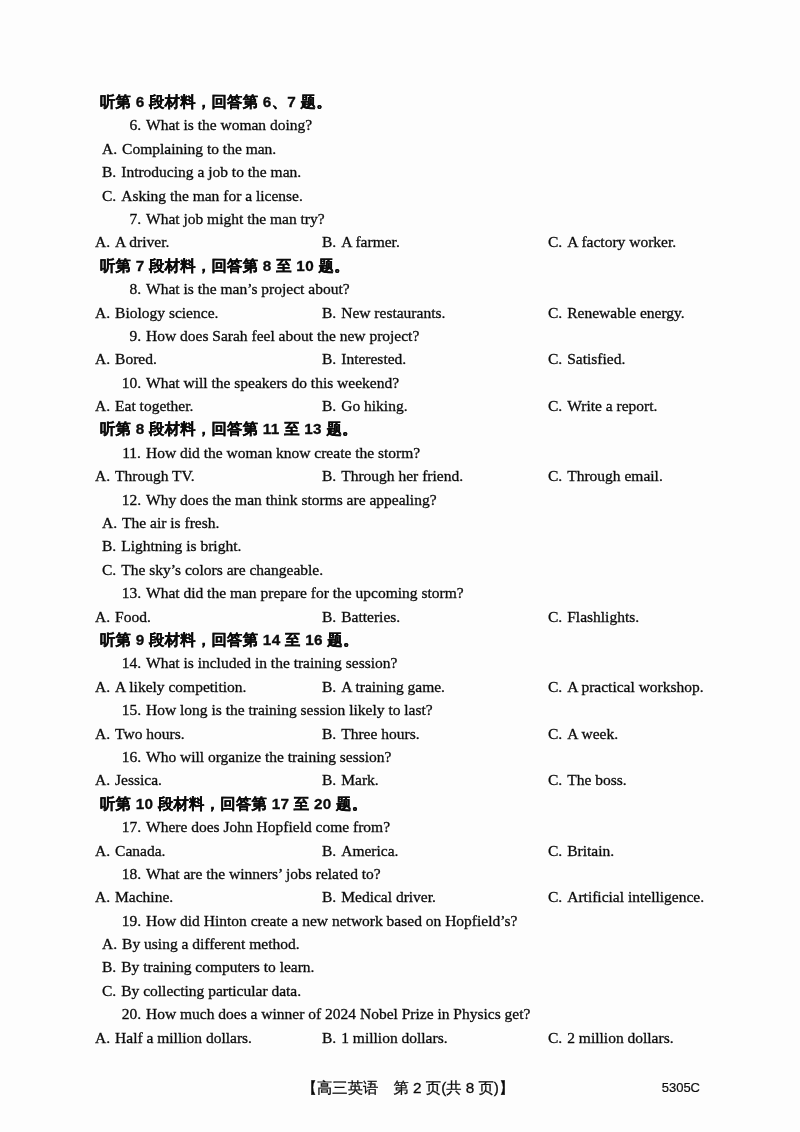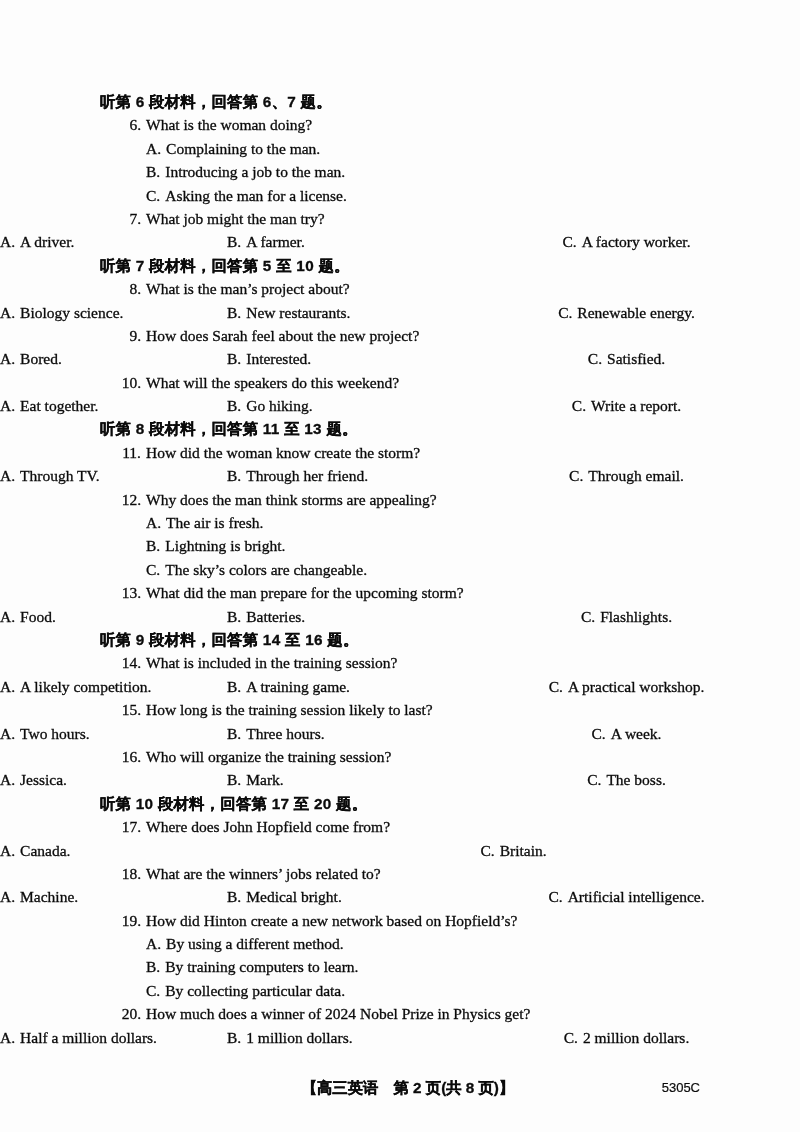--- a/index.html
+++ b/index.html
@@ -41,44 +41,44 @@
     margin-left: 39px;
   }
   .q-num {
     display: inline-block;
     min-width: 24px;
     text-align: right;
     margin-right: 5px;
   }
   .opts-row {
     display: flex;
+    padding-left: 95px;
   }
   .opt-a { width: 227px; }
   .opt-b { width: 226px; }
-  .opt-c { flex: 1; text-align: center; }
+  .opt-c { flex: 1; }
   .opt-stacked {
     padding-left: 102px;
-    margin-left: 44px;
   }
   .opt-letter {
     margin-right: 5px;
   }
   .footer {
     position: absolute;
     top: 1076px;
     left: 0;
     right: 0;
     height: 24px;
     line-height: 24px;
   }
   .footer-center {
     text-align: center;
     padding-left: 16px;
     font-family: "Liberation Sans", "DejaVu Sans", sans-serif;
-    font-weight: 700;
+    font-weight: 400;
     font-size: 15.3px;
   }
   .footer-code {
     position: absolute;
     right: 100px;
     top: 0;
     font-family: "Liberation Sans", "DejaVu Sans", sans-serif;
     font-weight: 400;
     font-size: 13px;
     -webkit-text-stroke: 0.2px currentColor;
@@ -92,21 +92,21 @@
     <div class="line question"><span class="q-num">6.</span><span class="q-text">What is the woman doing?</span></div>
     <div class="line opt-stacked"><span class="opt-letter">A.</span><span class="opt-text">Complaining to the man.</span></div>
     <div class="line opt-stacked"><span class="opt-letter">B.</span><span class="opt-text">Introducing a job to the man.</span></div>
     <div class="line opt-stacked"><span class="opt-letter">C.</span><span class="opt-text">Asking the man for a license.</span></div>
     <div class="line question"><span class="q-num">7.</span><span class="q-text">What job might the man try?</span></div>
     <div class="line opts-row">
       <span class="opt-cell opt-a"><span class="opt-letter">A.</span><span class="opt-text">A driver.</span></span>
       <span class="opt-cell opt-b"><span class="opt-letter">B.</span><span class="opt-text">A farmer.</span></span>
       <span class="opt-cell opt-c"><span class="opt-letter">C.</span><span class="opt-text">A factory worker.</span></span>
     </div>
-    <div class="line section-header">听第 7 段材料，回答第 5 至 10 题。</div>
+    <div class="line section-header">听第 7 段材料，回答第 8 至 10 题。</div>
     <div class="line question"><span class="q-num">8.</span><span class="q-text">What is the man’s project about?</span></div>
     <div class="line opts-row">
       <span class="opt-cell opt-a"><span class="opt-letter">A.</span><span class="opt-text">Biology science.</span></span>
       <span class="opt-cell opt-b"><span class="opt-letter">B.</span><span class="opt-text">New restaurants.</span></span>
       <span class="opt-cell opt-c"><span class="opt-letter">C.</span><span class="opt-text">Renewable energy.</span></span>
     </div>
     <div class="line question"><span class="q-num">9.</span><span class="q-text">How does Sarah feel about the new project?</span></div>
     <div class="line opts-row">
       <span class="opt-cell opt-a"><span class="opt-letter">A.</span><span class="opt-text">Bored.</span></span>
       <span class="opt-cell opt-b"><span class="opt-letter">B.</span><span class="opt-text">Interested.</span></span>
@@ -151,26 +151,27 @@
     <div class="line question"><span class="q-num">16.</span><span class="q-text">Who will organize the training session?</span></div>
     <div class="line opts-row">
       <span class="opt-cell opt-a"><span class="opt-letter">A.</span><span class="opt-text">Jessica.</span></span>
       <span class="opt-cell opt-b"><span class="opt-letter">B.</span><span class="opt-text">Mark.</span></span>
       <span class="opt-cell opt-c"><span class="opt-letter">C.</span><span class="opt-text">The boss.</span></span>
     </div>
     <div class="line section-header">听第 10 段材料，回答第 17 至 20 题。</div>
     <div class="line question"><span class="q-num">17.</span><span class="q-text">Where does John Hopfield come from?</span></div>
     <div class="line opts-row">
       <span class="opt-cell opt-a"><span class="opt-letter">A.</span><span class="opt-text">Canada.</span></span>
+      <span class="opt-cell opt-b"><span class="opt-letter">B.</span><span class="opt-text">America.</span></span>
       <span class="opt-cell opt-c"><span class="opt-letter">C.</span><span class="opt-text">Britain.</span></span>
     </div>
     <div class="line question"><span class="q-num">18.</span><span class="q-text">What are the winners’ jobs related to?</span></div>
     <div class="line opts-row">
       <span class="opt-cell opt-a"><span class="opt-letter">A.</span><span class="opt-text">Machine.</span></span>
-      <span class="opt-cell opt-b"><span class="opt-letter">B.</span><span class="opt-text">Medical bright.</span></span>
+      <span class="opt-cell opt-b"><span class="opt-letter">B.</span><span class="opt-text">Medical driver.</span></span>
       <span class="opt-cell opt-c"><span class="opt-letter">C.</span><span class="opt-text">Artificial intelligence.</span></span>
     </div>
     <div class="line question"><span class="q-num">19.</span><span class="q-text">How did Hinton create a new network based on Hopfield’s?</span></div>
     <div class="line opt-stacked"><span class="opt-letter">A.</span><span class="opt-text">By using a different method.</span></div>
     <div class="line opt-stacked"><span class="opt-letter">B.</span><span class="opt-text">By training computers to learn.</span></div>
     <div class="line opt-stacked"><span class="opt-letter">C.</span><span class="opt-text">By collecting particular data.</span></div>
     <div class="line question"><span class="q-num">20.</span><span class="q-text">How much does a winner of 2024 Nobel Prize in Physics get?</span></div>
     <div class="line opts-row">
       <span class="opt-cell opt-a"><span class="opt-letter">A.</span><span class="opt-text">Half a million dollars.</span></span>
       <span class="opt-cell opt-b"><span class="opt-letter">B.</span><span class="opt-text">1 million dollars.</span></span>

